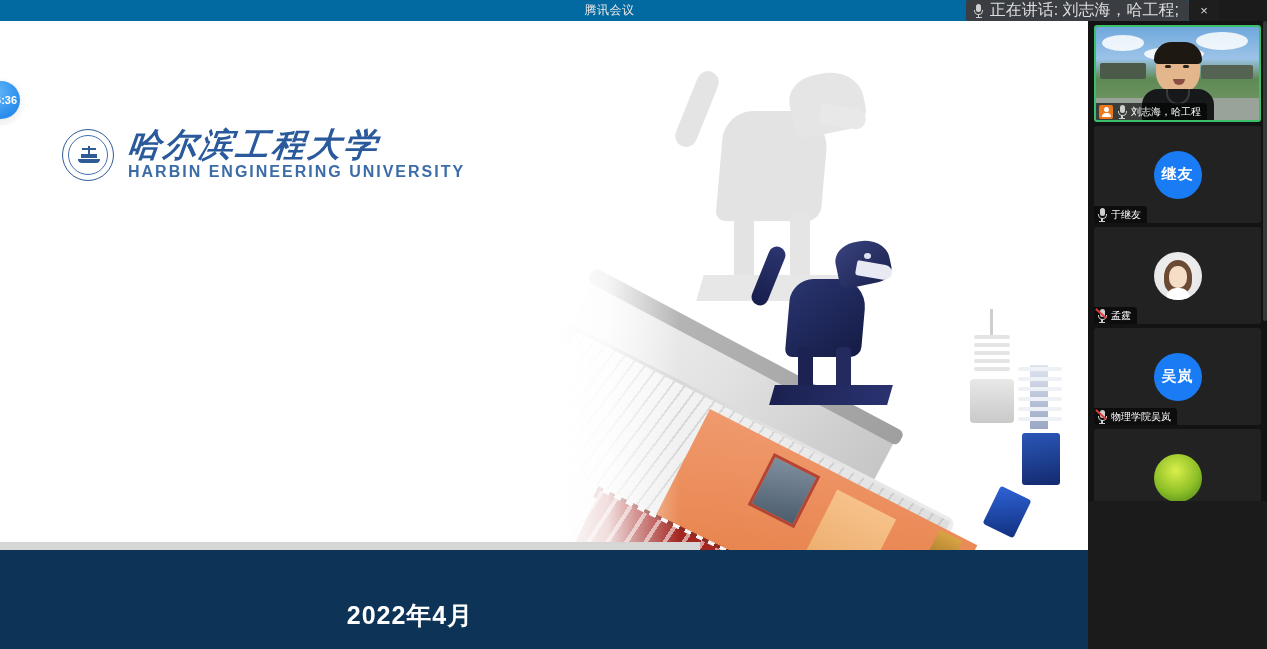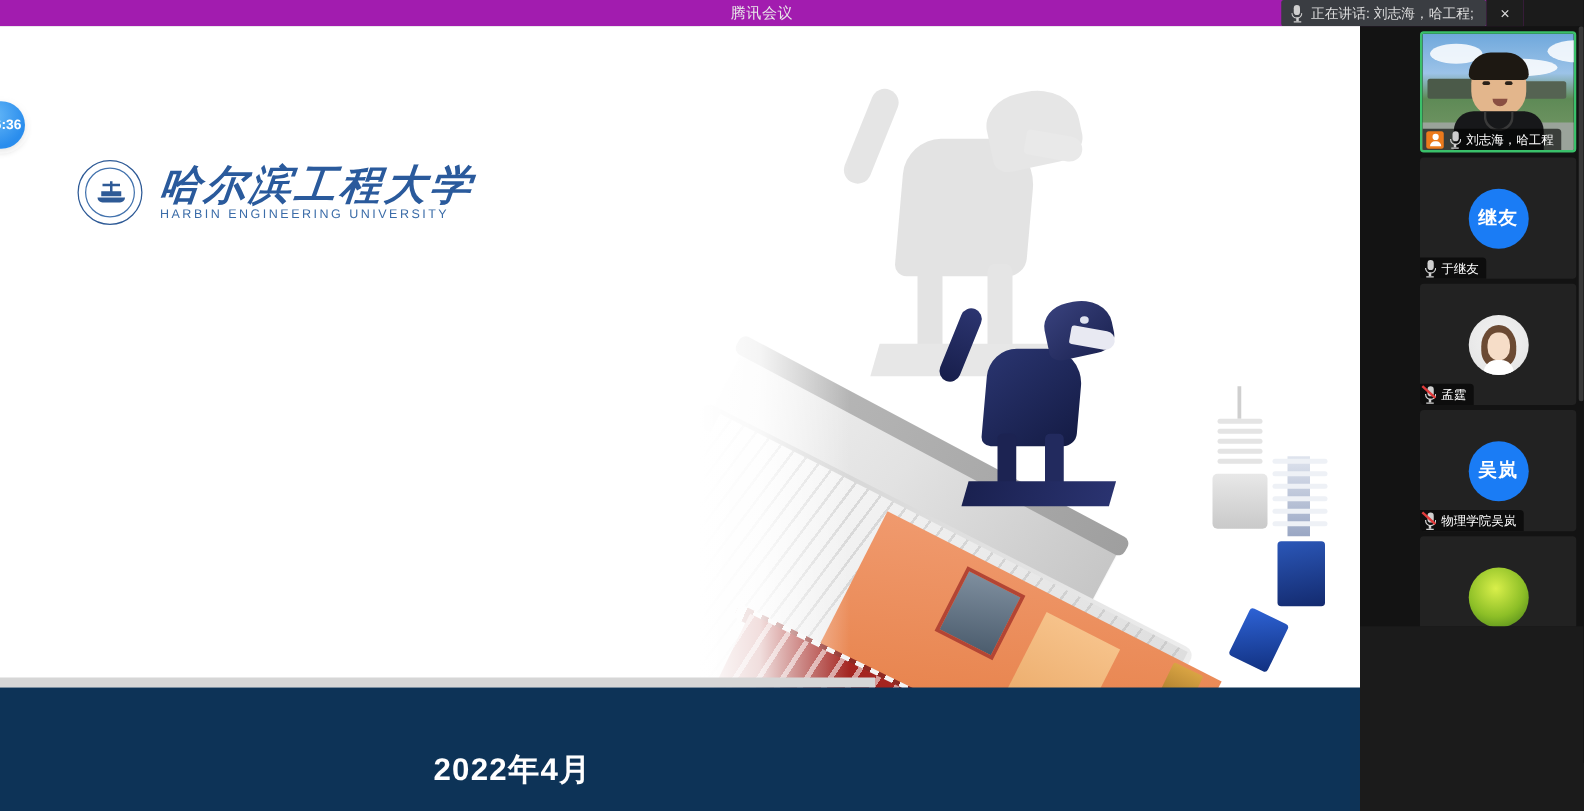--- a/index.html
+++ b/index.html
@@ -4,31 +4,31 @@
 <style>
   * { margin:0; padding:0; box-sizing:border-box; }
   html,body { width:1267px; height:649px; overflow:hidden; background:#000; }
   body { font-family:"Liberation Sans","DejaVu Sans",sans-serif; }
 
   #app { position:relative; width:1267px; height:649px; background:#1b1b1b; }
 
   
   .titlebar{
     position:absolute; left:0; top:0; width:1219px; height:21px;
-    background:#a21caf; display:flex; align-items:center; justify-content:center;
+    background:#0369a1; display:flex; align-items:center; justify-content:center;
   }
   .titlebar .win-title{
     color:#e8e8e8; font-size:12px; letter-spacing:.5px;
   }
   .speaking-pill{
     position:absolute; right:30px; top:0px; height:21px;
     display:flex; align-items:center; gap:6px;
     background:#3a3d42; padding:0 10px 0 8px; border-radius:2px;
   }
-  .speaking-pill .sp-text{ color:#dedede; font-size:11px; white-space:nowrap; }
+  .speaking-pill .sp-text{ color:#dedede; font-size:16px; white-space:nowrap; }
   .mic-glyph{ width:10px; height:14px; position:relative; flex:0 0 auto; }
   .mic-glyph .cap{
     position:absolute; left:2.5px; top:0; width:5px; height:8px;
     background:#cfcfcf; border-radius:2.5px;
   }
   .mic-glyph .arc{
     position:absolute; left:0.5px; top:6px; width:9px; height:5px;
     border:1.4px solid #cfcfcf; border-top:none;
     border-radius:0 0 6px 6px;
   }
@@ -80,21 +80,21 @@
   .seal .ship .mast{ left:10px; top:0px; width:2px; height:9px; }
   .seal .ship .sail{ left:4px; top:2px; width:14px; height:2px; }
   .wordmark{ display:flex; flex-direction:column; gap:2px; }
   .wm-cn{
     font-family:"DejaVu Serif","Liberation Serif",serif;
     color:#2a5a9c; font-size:33px; font-weight:700; font-style:italic;
     letter-spacing:3px; line-height:1;
     transform:skewX(-6deg);
   }
   .wm-en{
-    color:#3b6ca8; font-size:10px; letter-spacing:2.0px; font-weight:400;
+    color:#3b6ca8; font-size:16px; letter-spacing:2.0px; font-weight:700;
   }
 
   
   .slide-title{
     position:absolute; left:133px; top:244px;
     font-size:52px; font-weight:700; color:#111; letter-spacing:4px;
     font-family:"DejaVu Sans","Liberation Sans",sans-serif;
     white-space:nowrap;
   }
   .slide-sub{
@@ -260,21 +260,21 @@
     border-radius:50%;
     background:radial-gradient(circle at 35% 30%,#66b8f7,#2a8ded 70%);
     box-shadow:0 0 0 4px rgba(255,255,255,.55), 0 2px 6px rgba(0,0,0,.25);
     display:flex; align-items:center; justify-content:center;
   }
   .timer span{ color:#fff; font-size:11px; font-weight:700; padding-left:4px; }
 
   
   .panel{
     position:absolute; right:0; top:21px; width:179px; height:480px;
-    background:#131313; overflow:hidden;padding-left:42px;
+    background:#131313; overflow:hidden;
   }
   .tile{
     position:relative; margin:4px 6px 0 6px; height:97px;
     background:#222; border-radius:3px; overflow:hidden;
   }
   .tile.active{ border:2px solid #3ac06a; margin-top:4px; height:97px; }
   .tile .videobg{
     position:absolute; inset:0;
     background:linear-gradient(180deg,#6fa8dc 0%,#9cc3e8 34%,#5e8a56 56%,#7a9a6a 100%);
   }

